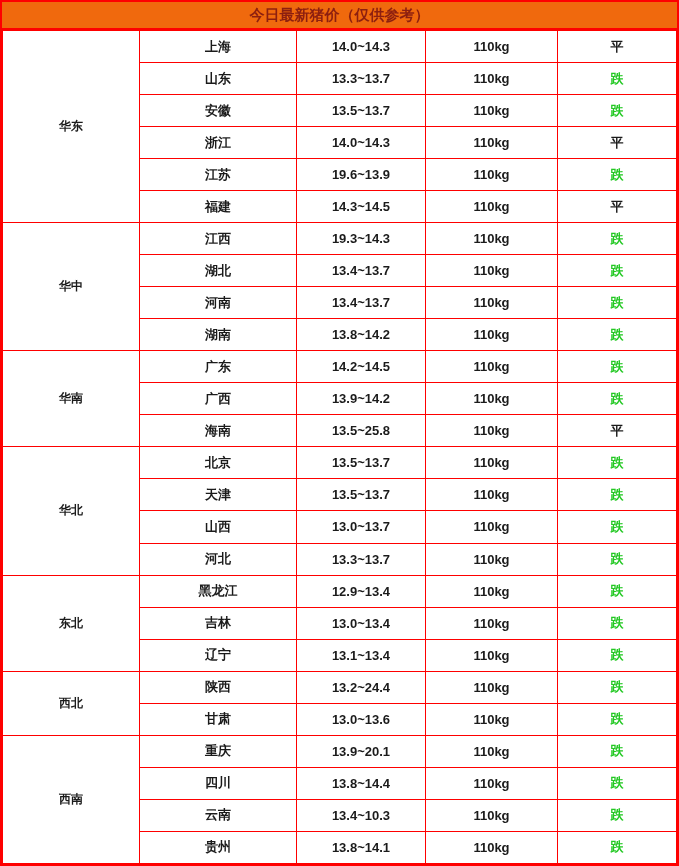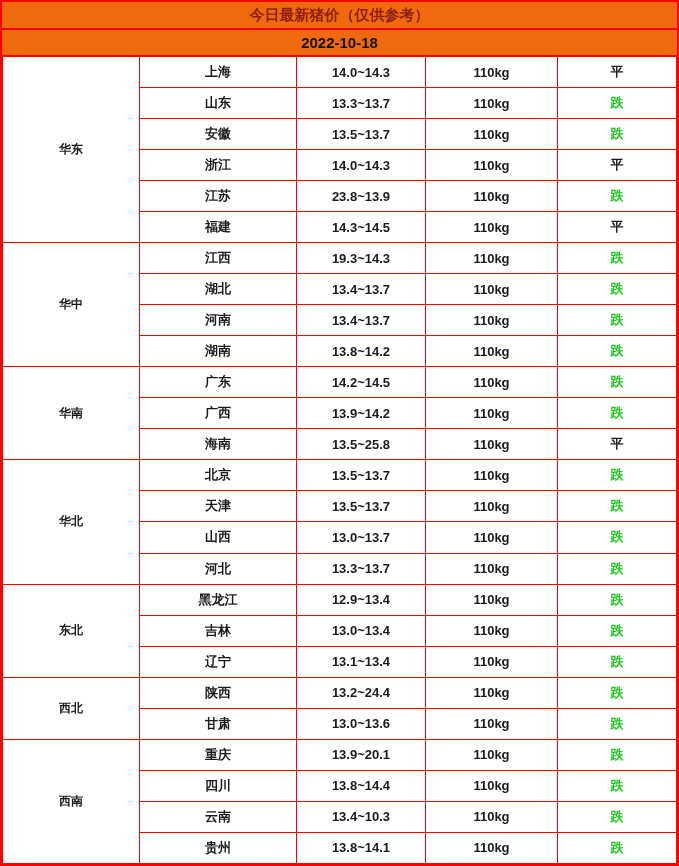--- a/index.html
+++ b/index.html
@@ -57,21 +57,20 @@
   col.c-province { width: 157px; }
   col.c-price { width: 129px; }
   col.c-weight { width: 132px; }
   col.c-trend { width: auto; }
 </style>
 </head>
 <body>
 
 <div class="sheet">
   <div class="banner title-row">今日最新猪价（仅供参考）</div>
-  <div class="banner date-row">2022-10-18</div>
   <table class="price-table">
     <colgroup>
       <col class="c-region">
       <col class="c-province">
       <col class="c-price">
       <col class="c-weight">
       <col class="c-trend">
     </colgroup>
     <tbody>
         <tr>
@@ -94,21 +93,21 @@
           <td class="trend down">跌</td>
         </tr>
         <tr>
           <td>浙江</td>
           <td>14.0~14.3</td>
           <td>110kg</td>
           <td class="trend flat">平</td>
         </tr>
         <tr>
           <td>江苏</td>
-          <td>23.8~13.9</td>
+          <td>19.6~13.9</td>
           <td>110kg</td>
           <td class="trend down">跌</td>
         </tr>
         <tr>
           <td>福建</td>
           <td>14.3~14.5</td>
           <td>110kg</td>
           <td class="trend flat">平</td>
         </tr>
         <tr>

